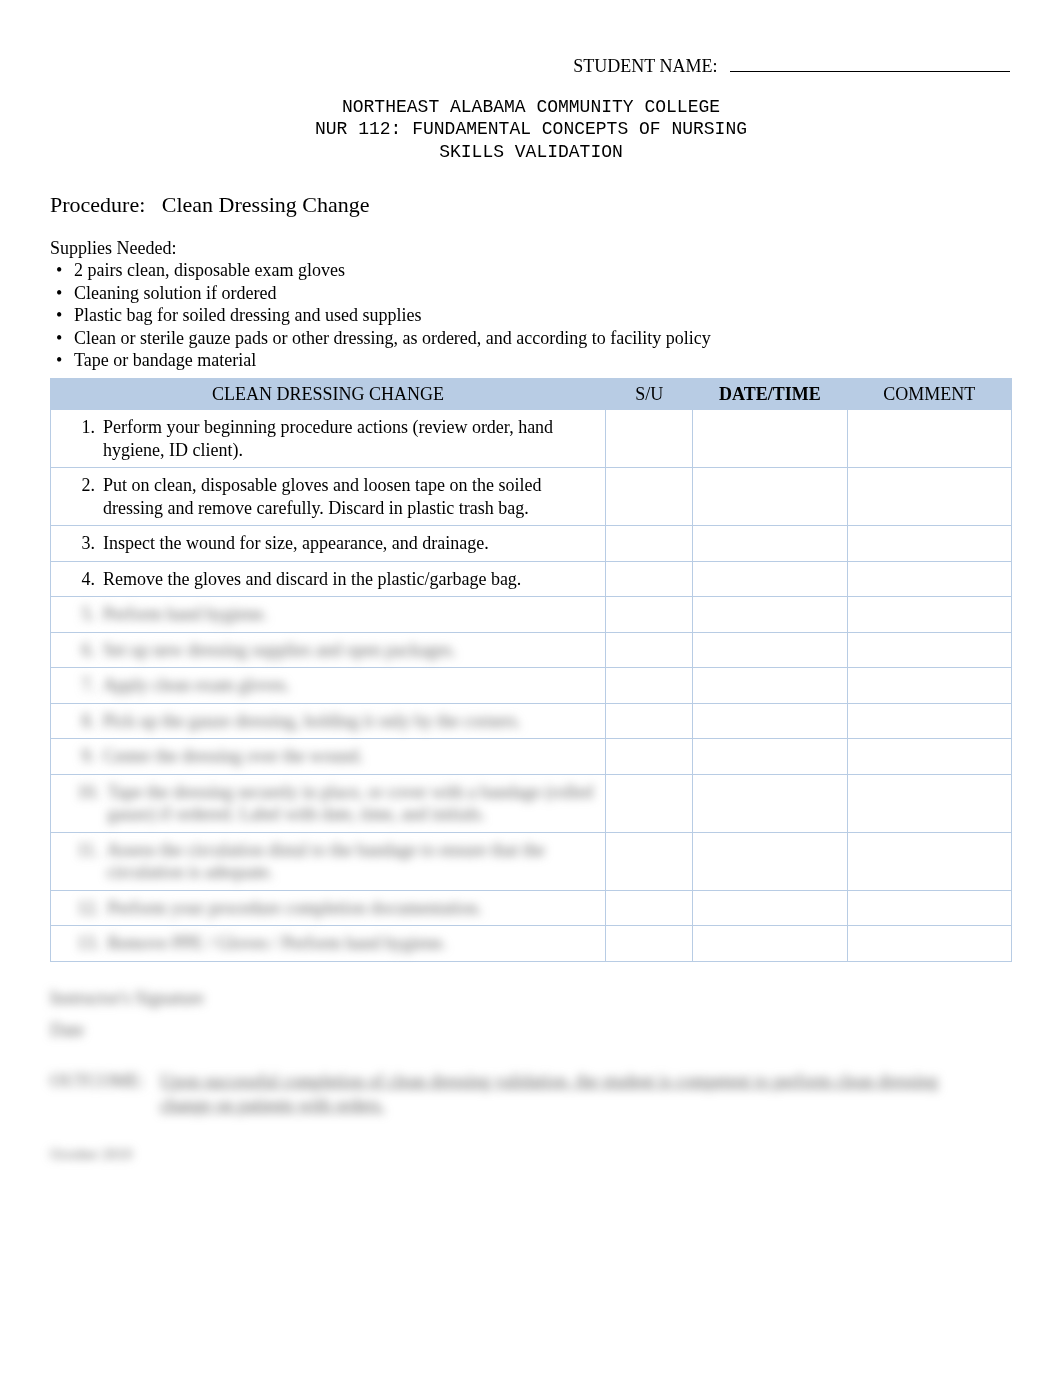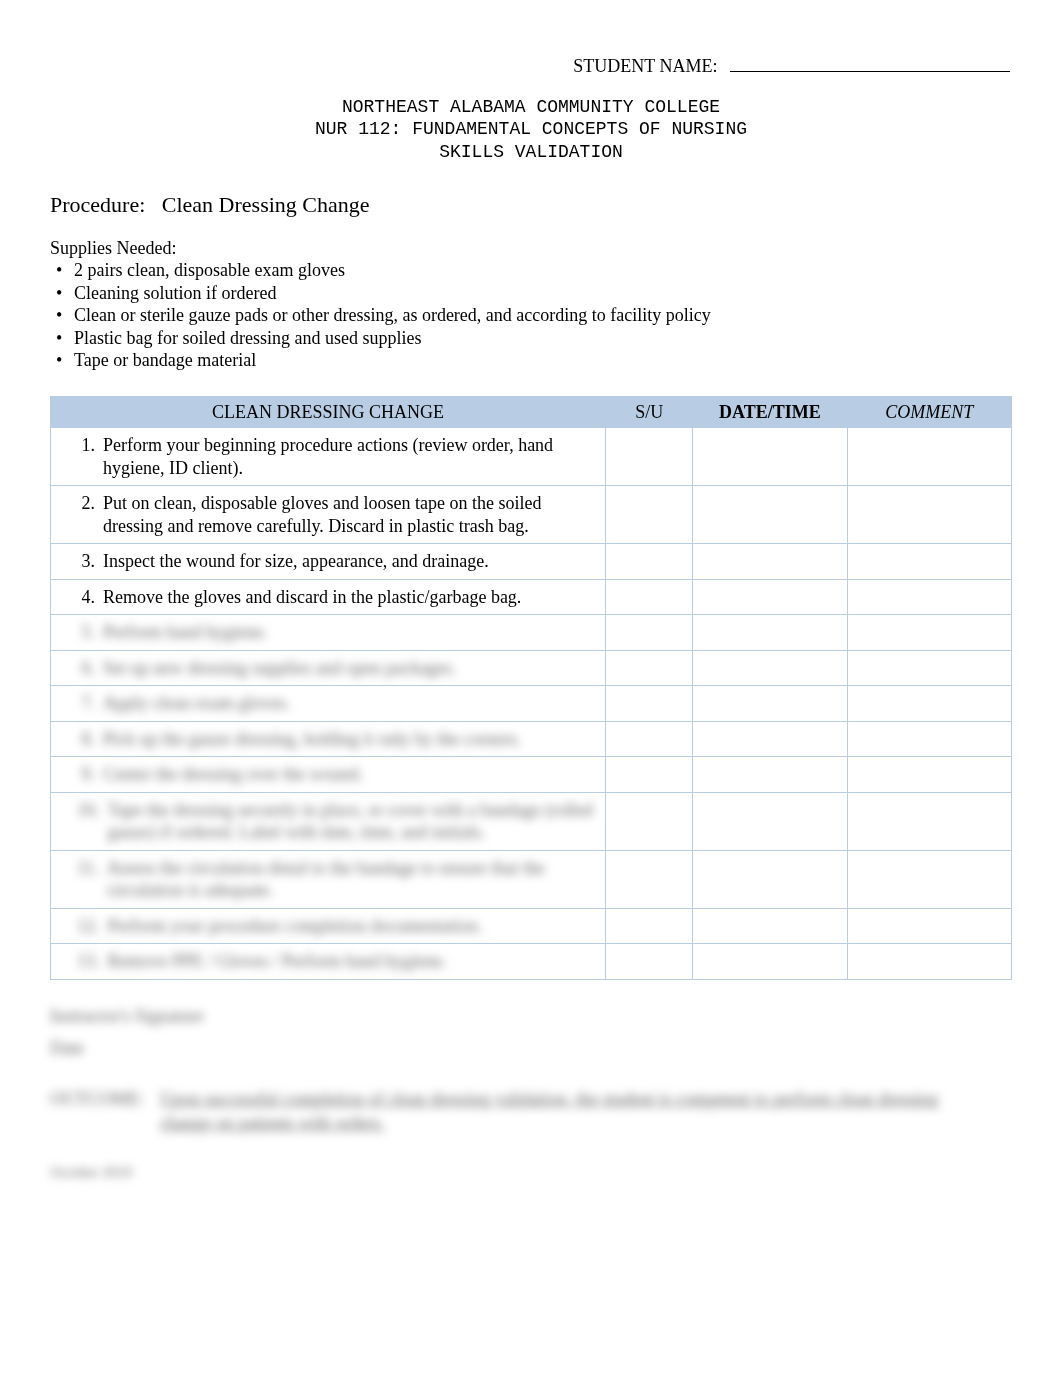--- a/index.html
+++ b/index.html
@@ -44,21 +44,21 @@
     .procedure {
       margin-bottom: 18px;
       font-size: 22px;
     }
     .supplies-title {
       font-size: 18px;
       margin-bottom: 0px;
     }
     .supplies-list {
       list-style: none;
-      margin-bottom: 24px;
+      margin-bottom: 6px;
       padding-left: 0;
     }
     .supplies-list li {
       padding-left: 24px;
       position: relative;
       font-size: 18px;
       line-height: 1.25;
     }
     .supplies-list li::before {
       content: "•";
@@ -84,21 +84,20 @@
     }
     table.skills th.su-head {
       width: 85px;
     }
     table.skills th.dt-head {
       width: 150px;
       font-weight: bold;
     }
     table.skills th.comment-head {
       width: 160px;
-      font-style: italic;
     }
     table.skills td {
       border: 1px solid #b8cce4;
       padding: 6px 6px 6px 6px;
       vertical-align: top;
       font-size: 18px;
     }
     table.skills td.step-cell {
       padding-left: 26px;
     }
@@ -166,22 +165,22 @@
 </div>
 
 <div class="procedure">
   <span>Procedure:</span>&nbsp;&nbsp;&nbsp;<span>Clean Dressing Change</span>
 </div>
 
 <div class="supplies-title">Supplies Needed:</div>
 <ul class="supplies-list">
   <li>2 pairs clean, disposable exam gloves</li>
   <li>Cleaning solution if ordered</li>
+  <li>Plastic bag for soiled dressing and used supplies</li>
   <li>Clean or sterile gauze pads or other dressing, as ordered, and according to facility policy</li>
-  <li>Plastic bag for soiled dressing and used supplies</li>
   <li>Tape or bandage material</li>
 </ul>
 
 <table class="skills">
   <thead>
     <tr>
       <th class="steps-head">CLEAN DRESSING CHANGE</th>
       <th class="su-head">S/U</th>
       <th class="dt-head">DATE/TIME</th>
       <th class="comment-head">COMMENT</th>

